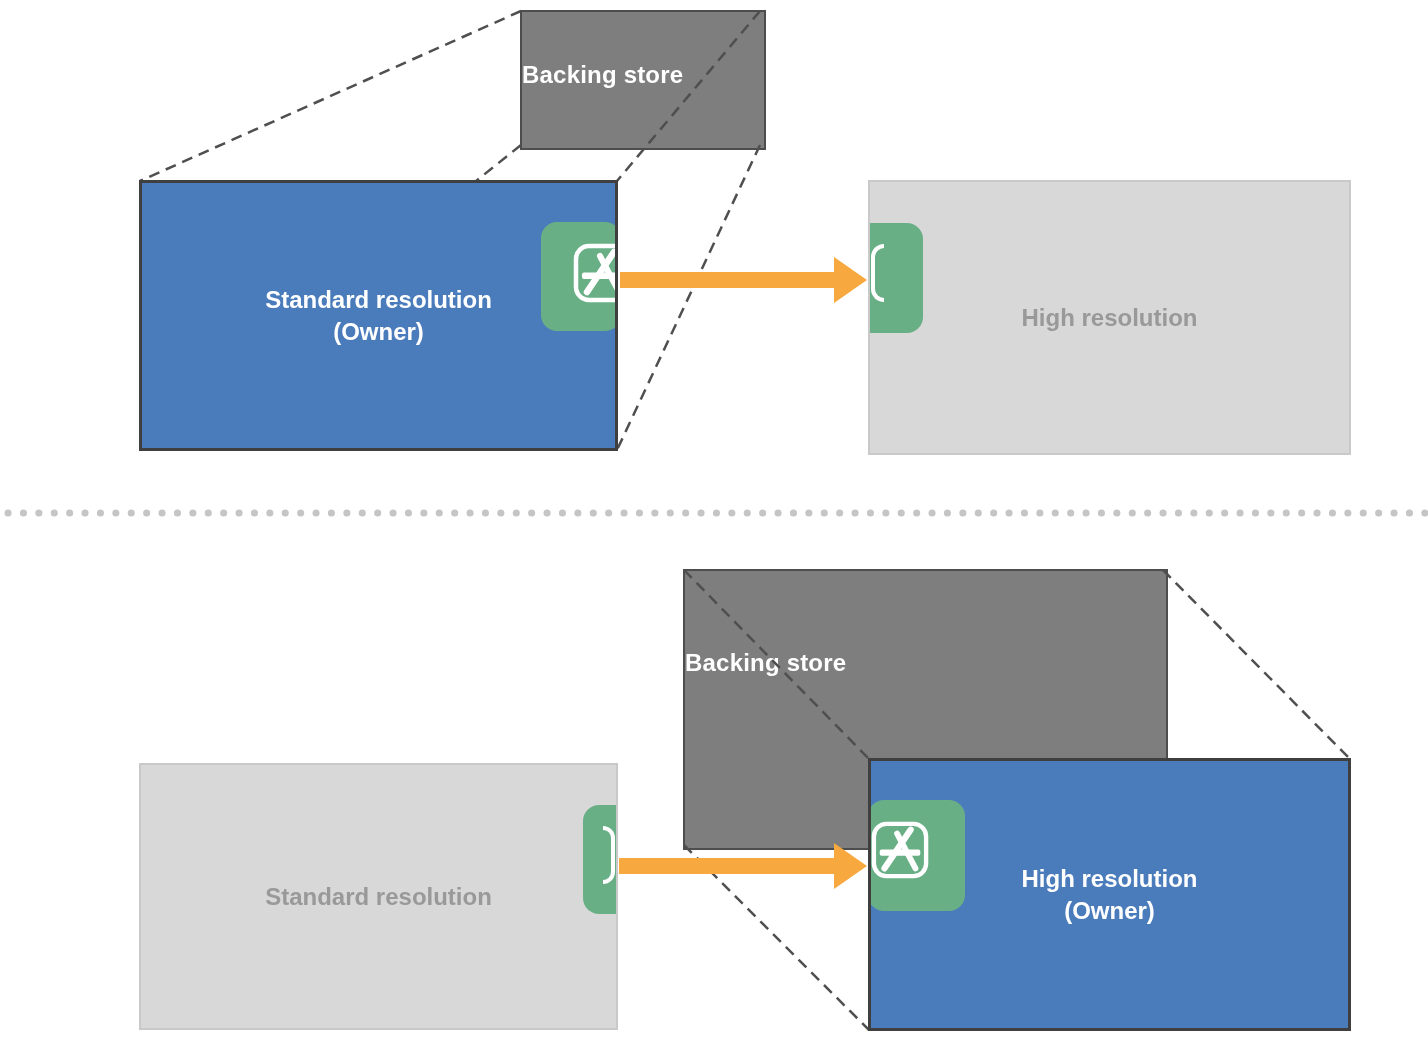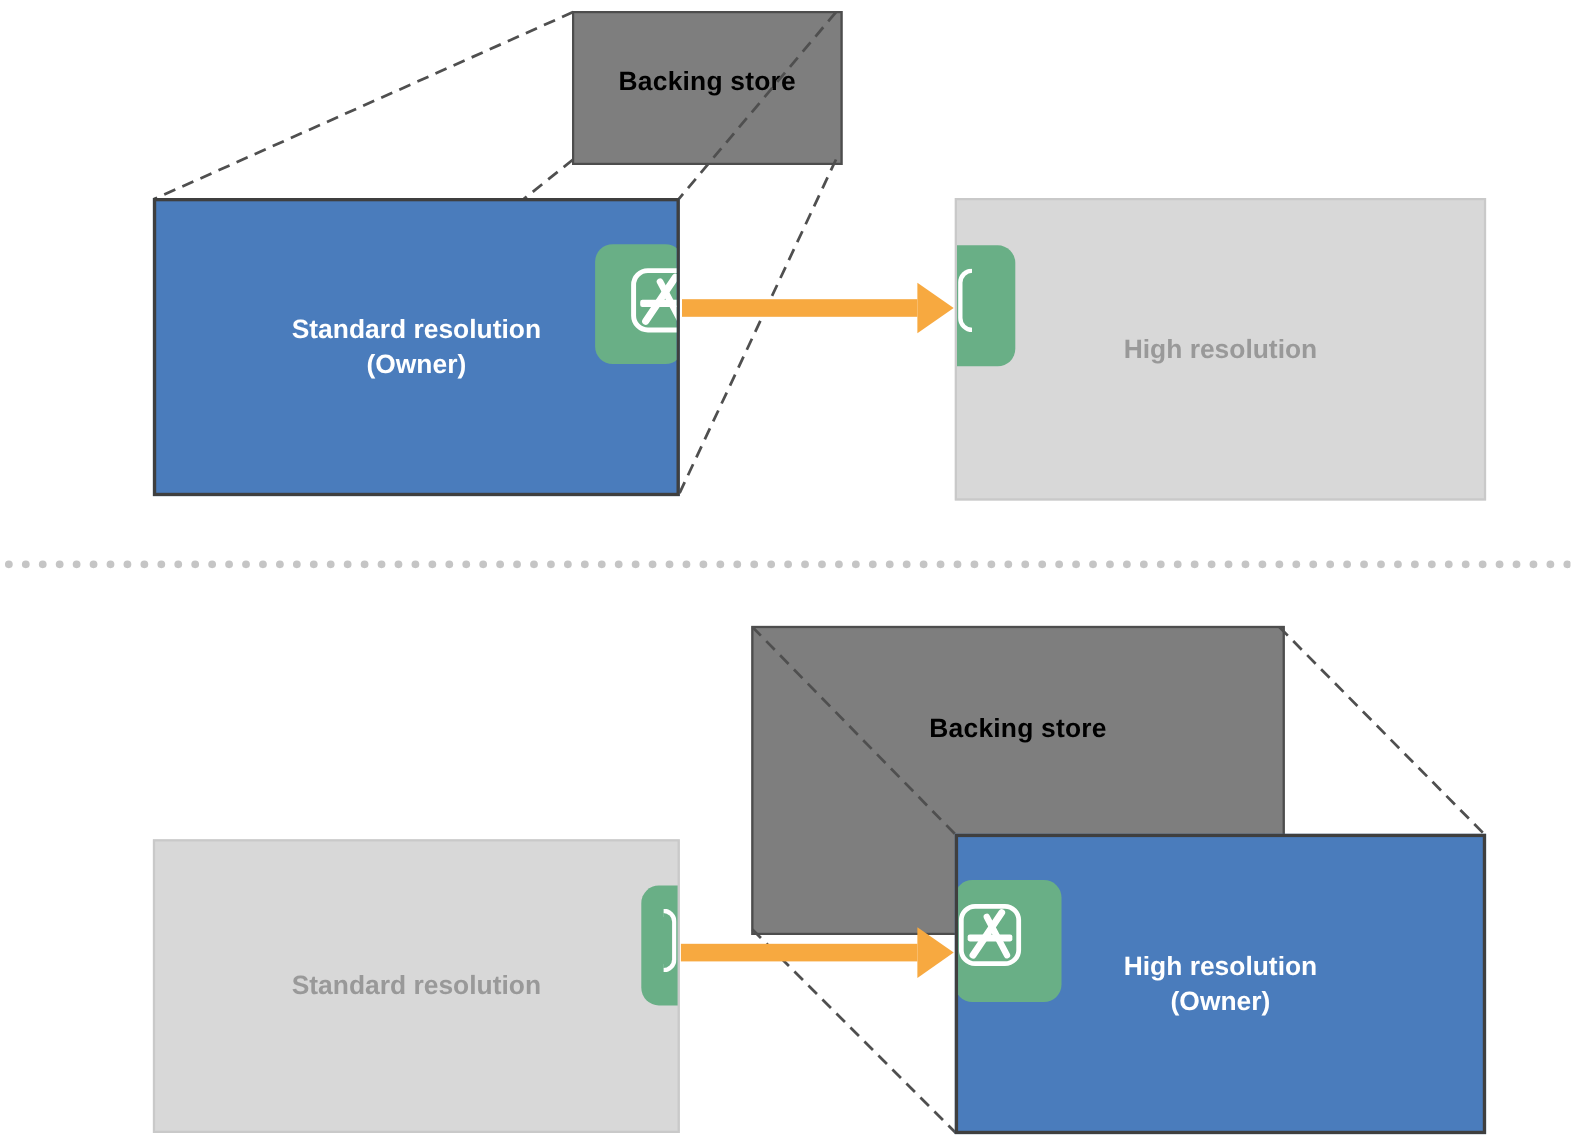--- a/index.html
+++ b/index.html
@@ -14,22 +14,22 @@
 
   
   .bs-box{
     position:absolute;
     background:#7E7E7E;
     border:2px solid #4D4D4D;
     z-index:1;
   }
   .bs-label{
     position:absolute;left:0;width:100%;
-    text-align:center;
-    color:#000000;font-size:24px;font-weight:bold;line-height:28px;
+    text-align:left;
+    color:#ffffff;font-size:24px;font-weight:bold;line-height:28px;
     letter-spacing:.2px;
   }
   #bs-top{left:520px;top:10px;width:242px;height:136px;}
   #bs-top .bs-label{top:49px;}
   #bs-bottom{left:683px;top:569px;width:481px;height:277px;}
   #bs-bottom .bs-label{top:78px;}
 
   
   .disp-box{
     position:absolute;

